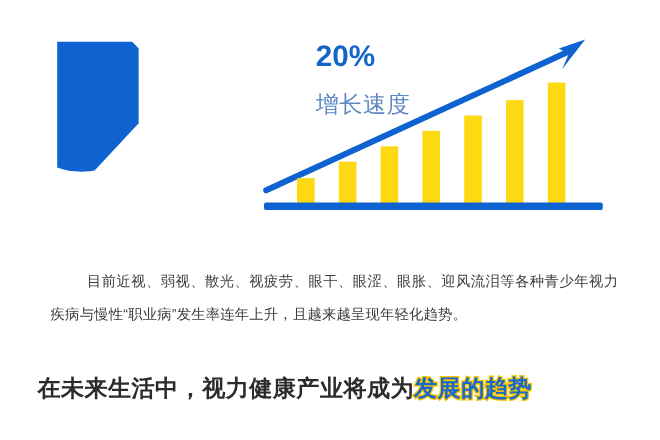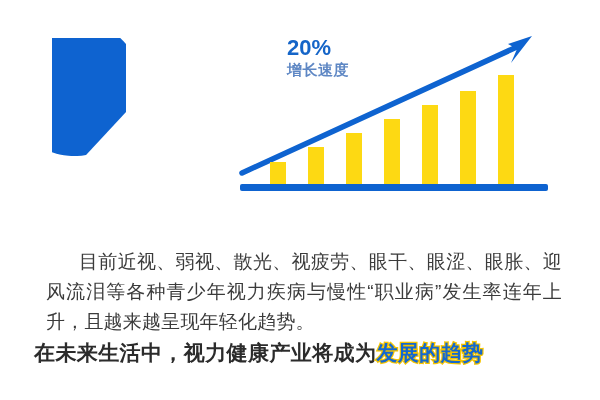--- a/index.html
+++ b/index.html
@@ -80,41 +80,41 @@
 
   .growth-note {
     position: absolute;
     left: 287px;
     top: 36px;
     width: 120px;
     line-height: 1.12;
   }
   .growth-pct {
     display: block;
-    font-size: 22px;
+    font-size: 27px;
     font-weight: bold;
     color: #1565C8;
     letter-spacing: 0px;
   }
   .growth-sub {
     display: block;
-    font-size: 15px;
-    font-weight: bold;
+    font-size: 21px;
+    font-weight: normal;
     color: #5E87C4;
-    margin-top: 1px;
+    margin-top: 18px;
     letter-spacing: 0.5px;
   }
 
   
   .body-copy {
     position: absolute;
     left: 46px;
     top: 228px;
     width: 516px;
-    font-size: 19px;
+    font-size: 13px;
     line-height: 30px;
     color: #3b3b3b;
     text-indent: 33px;
     text-align: justify;
     letter-spacing: 0.2px;
   }
 
   
   .headline {
     position: absolute;

